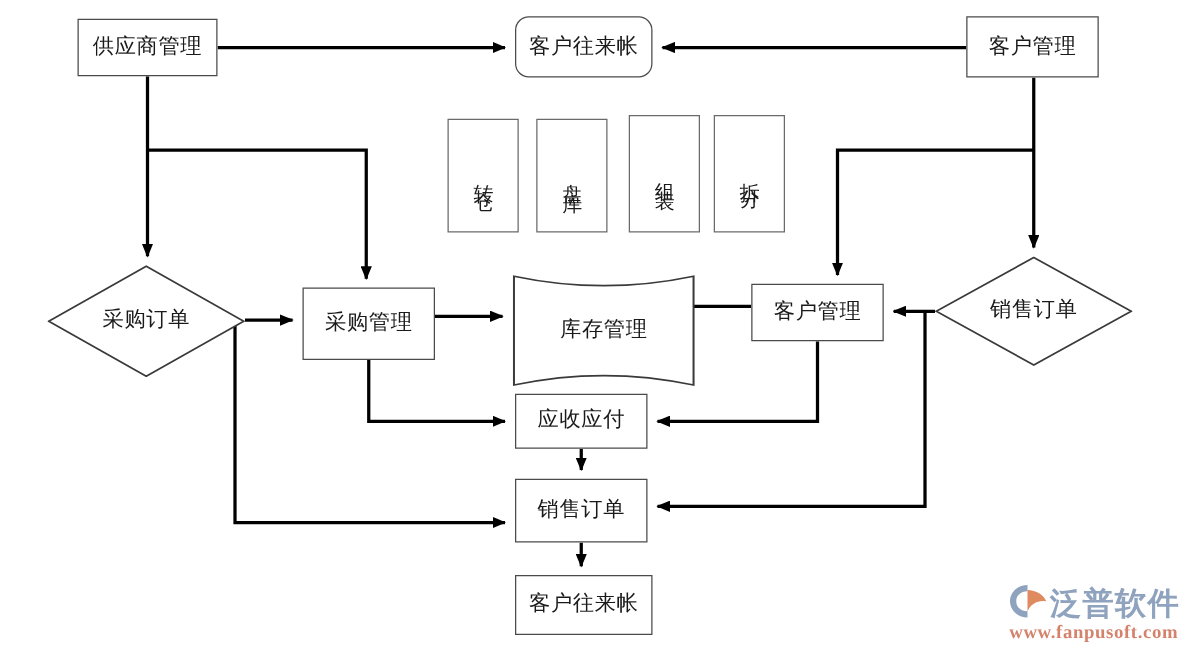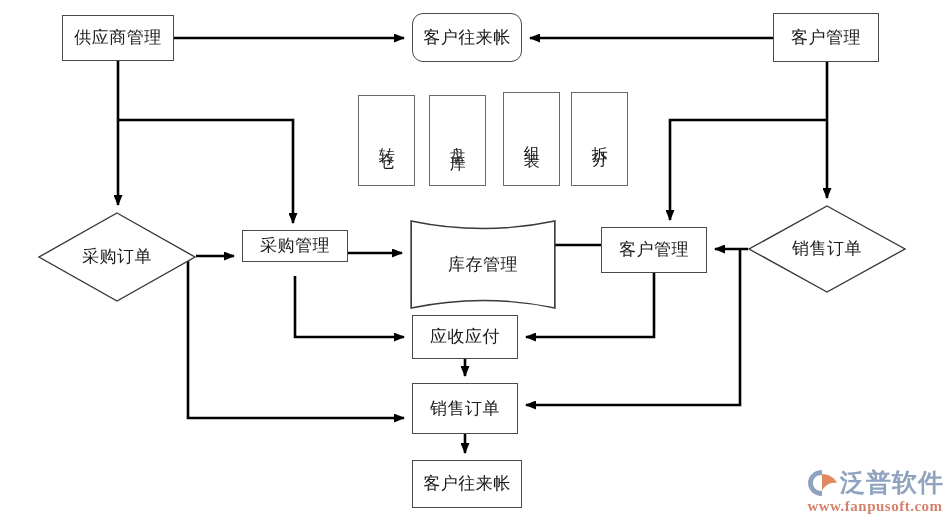--- a/index.html
+++ b/index.html
@@ -76,21 +76,21 @@
   .watermark {
     position: absolute;
     z-index: 5;
     display: flex;
     flex-direction: column;
     align-items: center;
     pointer-events: none;
   }
   .wm-row {
     display: flex;
-    align-items: center;
+    align-items: flex-start;
   }
   .wm-text {
     font-size: 25px;
     font-weight: bold;
     color: #8fa3bf;
     letter-spacing: 1px;
     font-family: "DejaVu Sans", "Liberation Sans", sans-serif;
   }
   .wm-url {
     font-size: 15px;
@@ -176,21 +176,21 @@
     <span>拆分</span>
   </div>
 
   <div class="node diamond" style="left:38px; top:212px; width:158px; height:90px;">
     <svg class="shape-svg" viewBox="0 0 158 90" preserveAspectRatio="none" xmlns="http://www.w3.org/2000/svg">
       <polygon points="79,1 157,45 79,89 1,45" fill="#ffffff" stroke="#3a3a3a" stroke-width="1.4"></polygon>
     </svg>
     <span class="dlabel">采购订单</span>
   </div>
 
-  <div class="node rect" style="left:242px; top:230px; width:106px; height:32px;">
+  <div class="node rect" style="left:242px; top:230px; width:106px; height:58px;">
     <span>采购管理</span>
   </div>
 
   <div class="node cyl" style="left:410px; top:220px; width:146px; height:89px;">
     <svg class="shape-svg" viewBox="0 0 126 89" preserveAspectRatio="none" xmlns="http://www.w3.org/2000/svg">
       <path d="M1,1 C42,11 84,11 125,1 L125,88 C84,78 42,78 1,88 Z" fill="#ffffff" stroke="#3a3a3a" stroke-width="1.4"></path>
     </svg>
     <span class="clabel">库存管理</span>
   </div>
 

